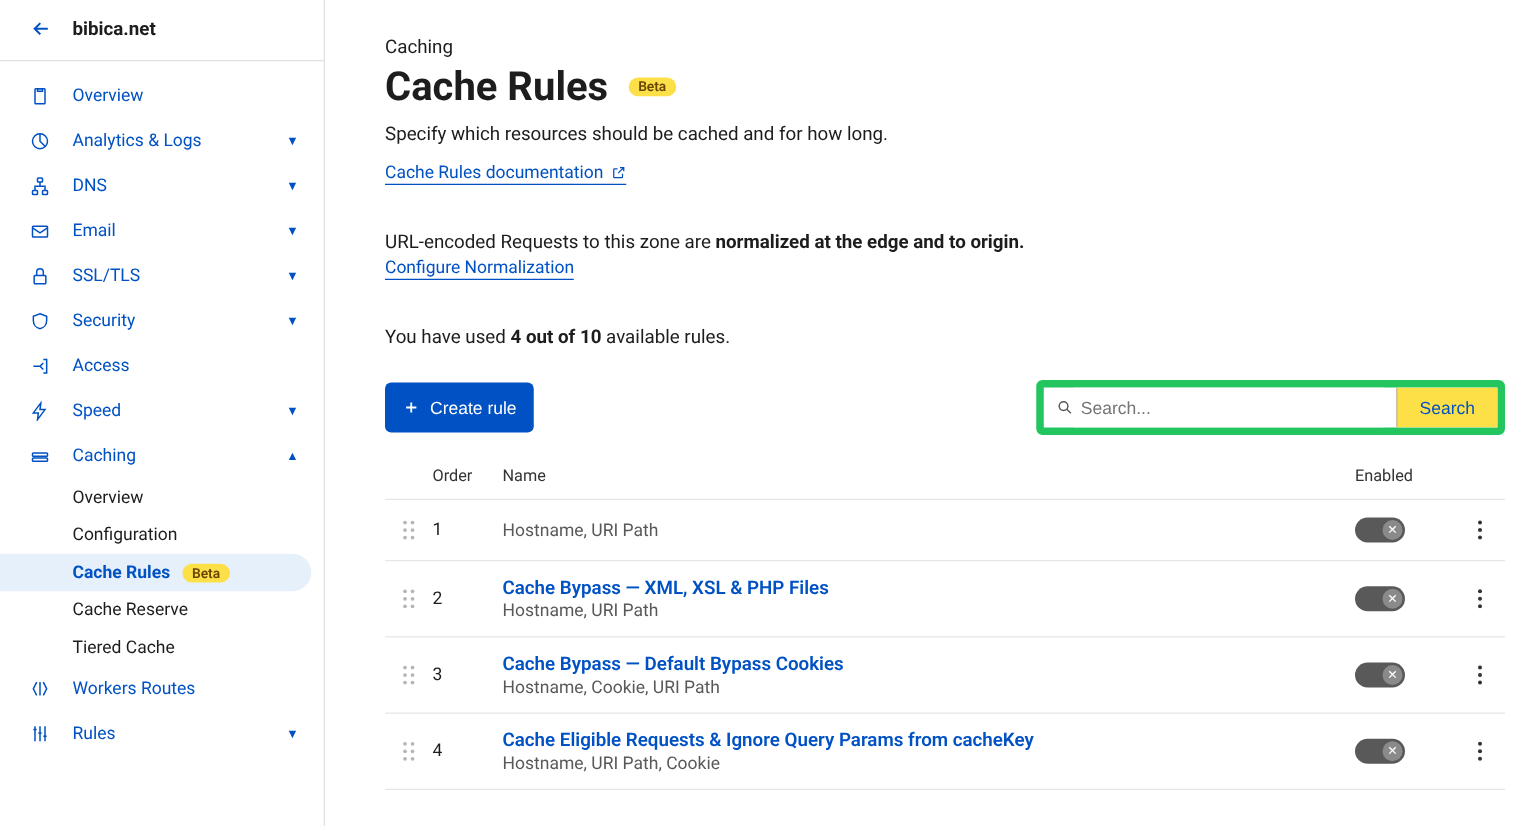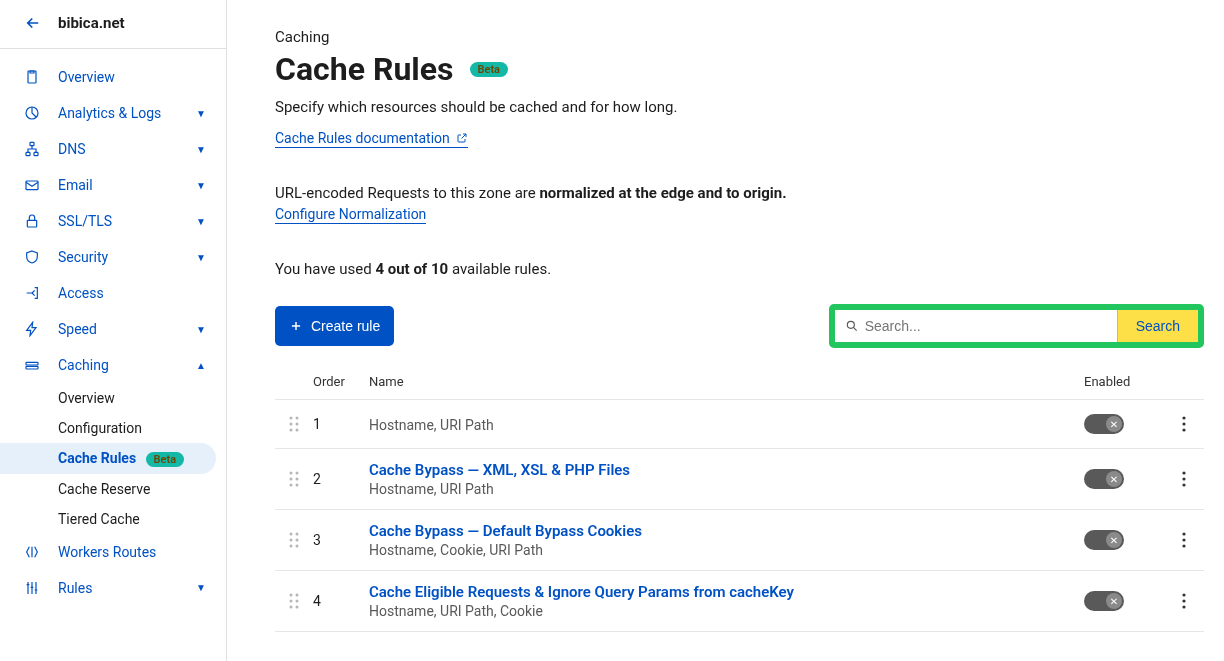--- a/index.html
+++ b/index.html
@@ -1,30 +1,30 @@
 <!DOCTYPE html>
 <html><head>
 <meta charset="utf-8">
 <style>
 * { box-sizing: border-box; margin: 0; padding: 0; }
 body { font-family: -apple-system, BlinkMacSystemFont, "Segoe UI", Roboto, sans-serif; font-size: 14px; color: #1d1d1d; background: #fff; }
 .app { display: flex; width: 1224px; height: 661px; overflow: hidden; }
-.sidebar { width: 227px; border-right: 1px solid #e0e0e0; display: flex; flex-direction: column; }
+.sidebar { width: 260px; border-right: 1px solid #e0e0e0; display: flex; flex-direction: column; }
 .sidebar-header { display: flex; align-items: center; gap: 16px; padding: 14px 18px 16px 24px; border-bottom: 1px solid #e0e0e0; }
 .back-arrow { color: #0051c3; cursor: pointer; }
 .site-name { font-weight: 700; font-size: 15px; }
 .nav { padding: 10px 0; overflow-y: auto; }
 .nav-item { display: flex; align-items: center; padding: 10px 20px 10px 24px; color: #0051c3; cursor: pointer; gap: 18px; position: relative; }
 .nav-icon { width: 16px; display: flex; justify-content: center; color: #0051c3; }
 .nav-label { flex: 1; font-size: 14px; }
 .chevron { color: #0051c3; font-size: 10px; }
 .sub-items { }
 .sub-item { padding: 7px 20px 7px 58px; color: #1d1d1d; cursor: pointer; font-size: 14px; }
 .sub-item.active { background: #e6f0fb; color: #0051c3; font-weight: 700; border-radius: 0 18px 18px 0; margin-right: 10px; }
-.beta-badge { display: inline-block; background: #14b8a6; color: #6b4600; font-size: 11px; font-weight: 600; padding: 1px 8px; border-radius: 10px; margin-left: 6px; vertical-align: middle; text-align: right; }
+.beta-badge { display: inline-block; background: #fde047; color: #6b4600; font-size: 11px; font-weight: 600; padding: 1px 8px; border-radius: 10px; margin-left: 6px; vertical-align: middle; text-align: right; }
 .main { flex: 1; padding: 28px 20px 0 48px; overflow-y: auto; }
 .breadcrumb { font-size: 15px; color: #1d1d1d; margin-bottom: 4px; }
 .page-title-row { display: flex; align-items: center; gap: 10px; margin-bottom: 10px; }
 .page-title { font-size: 32px; font-weight: 700; }
 .description { font-size: 15px; color: #1d1d1d; margin-bottom: 14px; }
 .doc-link { color: #0051c3; text-decoration: none; border-bottom: 1px solid #0051c3; font-size: 14px; display: inline-flex; align-items: center; gap: 6px; padding-bottom: 1px; }
 .doc-link .ext { font-size: 11px; }
 .section-gap { height: 36px; }
 .norm-text { font-size: 15px; margin-bottom: 4px; }
 .norm-text b { font-weight: 700; }

